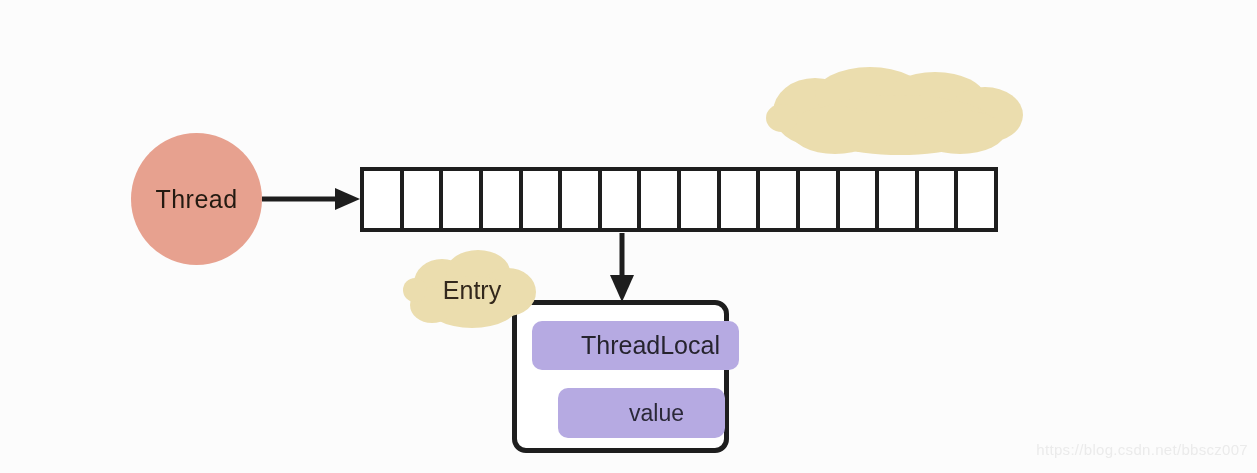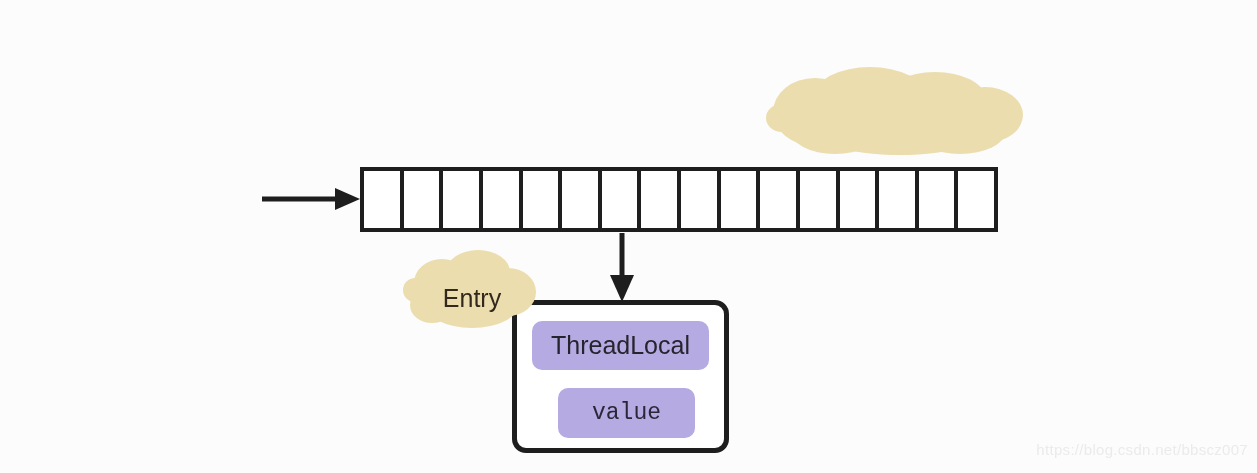--- a/index.html
+++ b/index.html
@@ -34,48 +34,52 @@
     border-radius:14px;box-sizing:border-box;z-index:1;
   }
   .key-label{
     position:absolute;left:512px;top:303px;width:217px;text-align:center;
     font-size:20px;font-weight:bold;color:var(--key-red,#d41e00);z-index:3;
   }
   .field{
     position:absolute;background:var(--field-fill,#b6aae2);
     border-radius:10px;display:flex;align-items:center;justify-content:center;
     z-index:2;
+    padding-left:30px;
   }
   .field-threadlocal{left:532px;top:321px;width:177px;height:49px;}
   .field-threadlocal span{font-size:25px;color:#26242e;}
   .field-value{left:558px;top:388px;width:137px;height:50px;}
-  .field-value span{font-size:23px;color:#2a2838;font-family:Liberation Mono, monospace;}
+  .field-value span{font-size:23px;color:#2a2838;}
 
   
   .layer{position:absolute;left:0;top:0;width:1257px;height:473px;z-index:2;pointer-events:none;}
   .layer .cloud{fill:var(--cloud-fill,#ebddae);}
   .layer .shaft{stroke:var(--line-black,#1e1e1e);stroke-width:5;}
   .layer .head{fill:var(--line-black,#1e1e1e);}
 
   
   .cloud-label{position:absolute;z-index:3;white-space:nowrap;}
   .tlm-label{left:772px;top:98px;width:250px;text-align:center;font-size:24px;color:#3c3322;}
-  .entry-label{left:410px;top:276px;width:124px;text-align:center;font-size:25px;color:#33281c;margin-top:8px;}
+  .entry-label{left:410px;top:276px;width:124px;text-align:center;font-size:25px;color:#33281c;}
 
   
   .watermark{
     position:absolute;right:9px;top:441px;z-index:3;
     font-size:15px;color:#ebebeb;letter-spacing:.3px;
   }
 </style>
 </head>
 <body>
 
 <div class="canvas">
 
+  <div class="thread-circle">
+    <span>Thread</span>
+  </div>
 
   <div class="array">
     <div class="cell"></div>
   <div class="cell"></div>
       <div class="cell"></div>
       <div class="cell"></div>
       <div class="cell"></div>
       <div class="cell"></div>
       <div class="cell"></div>
       <div class="cell"></div>

